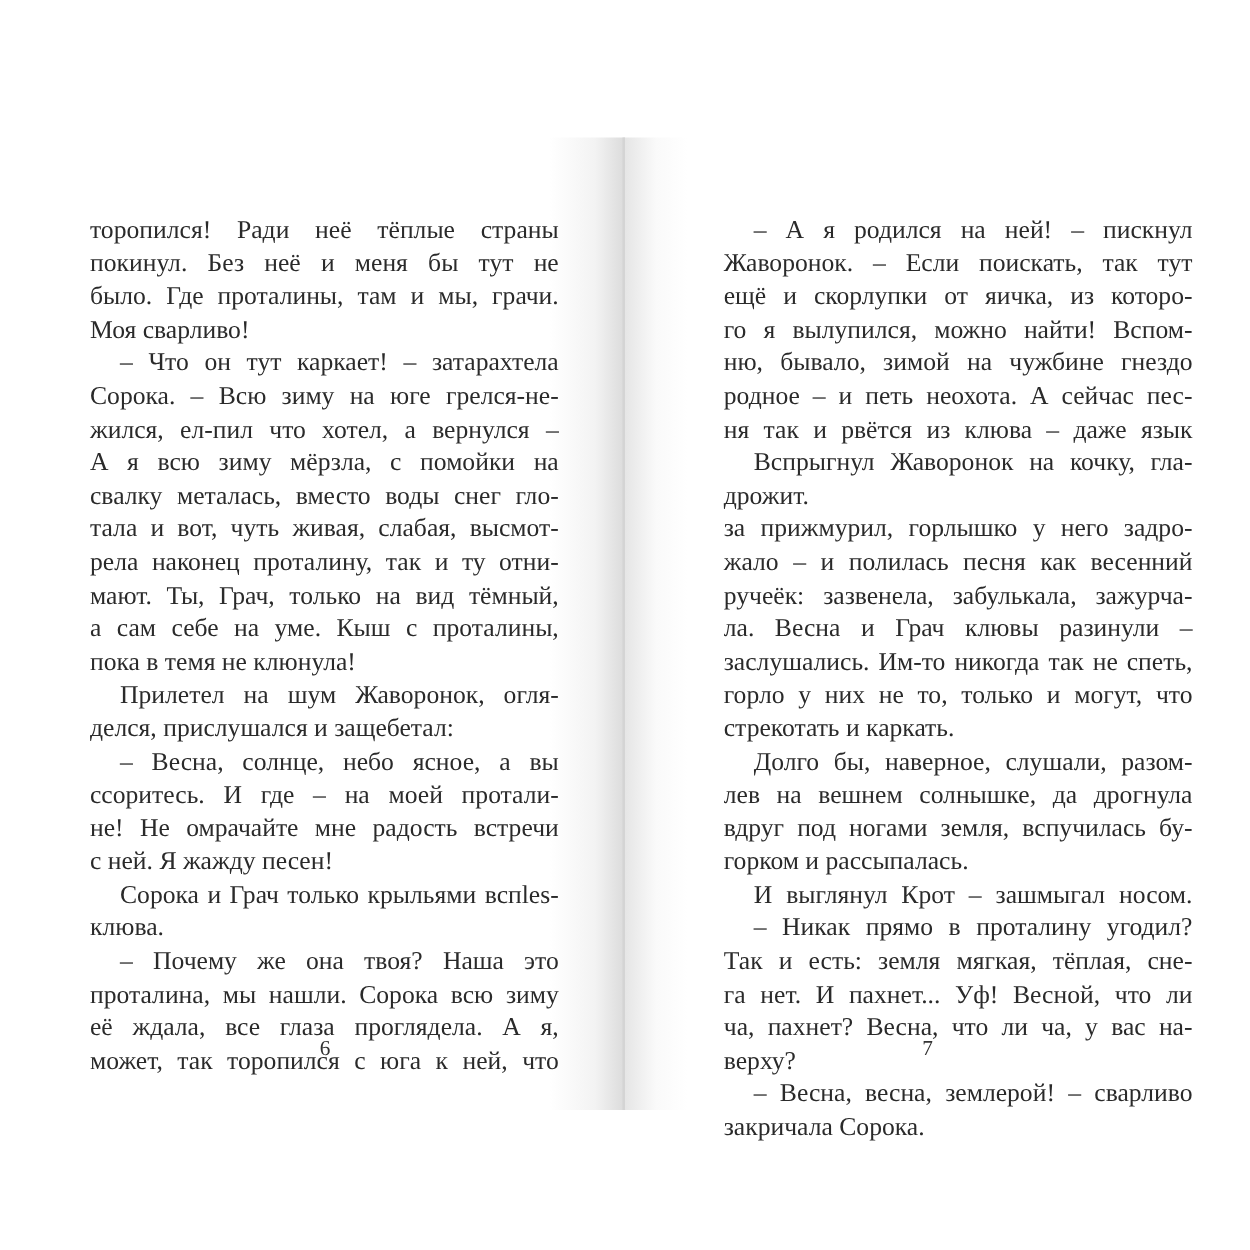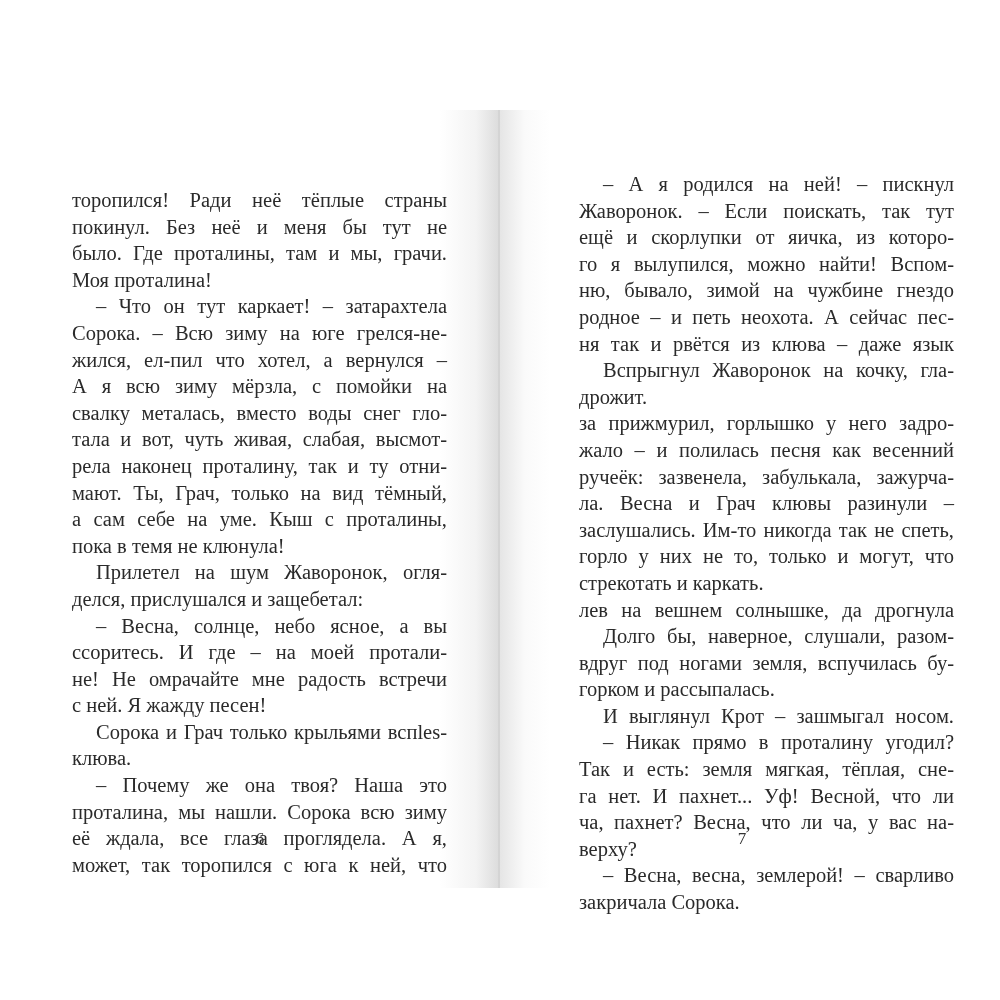--- a/index.html
+++ b/index.html
@@ -18,21 +18,21 @@
     }
     .gutter-right {
       position: absolute; left: 500px; top: 110px; width: 50px; height: 778px;
       background: linear-gradient(to right, rgba(228,228,228,0.95) 0%, rgba(245,245,245,0.5) 50%, rgba(255,255,255,0) 100%);
     }
     .page {
       position: absolute; top: 171px;
       font-family: "Liberation Serif", "DejaVu Serif", serif;
       font-size: 20.5px; line-height: 26.6px; color: #2a2a2a;
     }
-    .page.left { left: 72px; width: 375px; margin-top: 16px; }
+    .page.left { left: 72px; width: 375px; }
     .page.right { left: 579px; width: 375px; }
     .line {
       display: block; white-space: nowrap; height: 26.6px;
       text-align: justify; text-align-last: justify;
     }
     .line.last { text-align-last: left; }
     .line.indent { padding-left: 24px; }
     .page-number {
       position: absolute; top: 829px;
       font-family: "Liberation Serif", "DejaVu Serif", serif;
@@ -46,21 +46,21 @@
 
 <div class="spread"></div>
 <div class="gutter-left"></div>
 <div class="gutter-line"></div>
 <div class="gutter-right"></div>
 
 <div class="page left">
   <span class="line">торопился! Ради неё тёплые страны</span>
   <span class="line">покинул. Без неё и меня бы тут не</span>
   <span class="line">было. Где проталины, там и мы, грачи.</span>
-  <span class="line last">Моя проталина!</span>
+  <span class="line last">Моя сварливо!</span>
   <span class="line indent">– Что он тут каркает! – затарахтела</span>
   <span class="line">Сорока. – Всю зиму на юге грелся-не-</span>
   <span class="line">жился, ел-пил что хотел, а вернулся –</span>
   <span class="line">А я всю зиму мёрзла, с помойки на</span>
   <span class="line">свалку металась, вместо воды снег гло-</span>
   <span class="line">тала и вот, чуть живая, слабая, высмот-</span>
   <span class="line">рела наконец проталину, так и ту отни-</span>
   <span class="line">мают. Ты, Грач, только на вид тёмный,</span>
   <span class="line">а сам себе на уме. Кыш с проталины,</span>
   <span class="line last">пока в темя не клюнула!</span>
@@ -88,22 +88,22 @@
   <span class="line">ня так и рвётся из клюва – даже язык</span>
   <span class="line indent">Вспрыгнул Жаворонок на кочку, гла-</span>
   <span class="line last">дрожит.</span>
   <span class="line">за прижмурил, горлышко у него задро-</span>
   <span class="line">жало – и полилась песня как весенний</span>
   <span class="line">ручеёк: зазвенела, забулькала, зажурча-</span>
   <span class="line">ла. Весна и Грач клювы разинули –</span>
   <span class="line">заслушались. Им-то никогда так не спеть,</span>
   <span class="line">горло у них не то, только и могут, что</span>
   <span class="line last">стрекотать и каркать.</span>
+  <span class="line indent">Долго бы, наверное, слушали, разом-</span>
   <span class="line">лев на вешнем солнышке, да дрогнула</span>
-  <span class="line indent">Долго бы, наверное, слушали, разом-</span>
   <span class="line">вдруг под ногами земля, вспучилась бу-</span>
   <span class="line last">горком и рассыпалась.</span>
   <span class="line indent">И выглянул Крот – зашмыгал носом.</span>
   <span class="line indent">– Никак прямо в проталину угодил?</span>
   <span class="line">Так и есть: земля мягкая, тёплая, сне-</span>
   <span class="line">га нет. И пахнет... Уф! Весной, что ли</span>
   <span class="line">ча, пахнет? Весна, что ли ча, у вас на-</span>
   <span class="line last">верху?</span>
   <span class="line indent">– Весна, весна, землерой! – сварливо</span>
   <span class="line last">закричала Сорока.</span>

